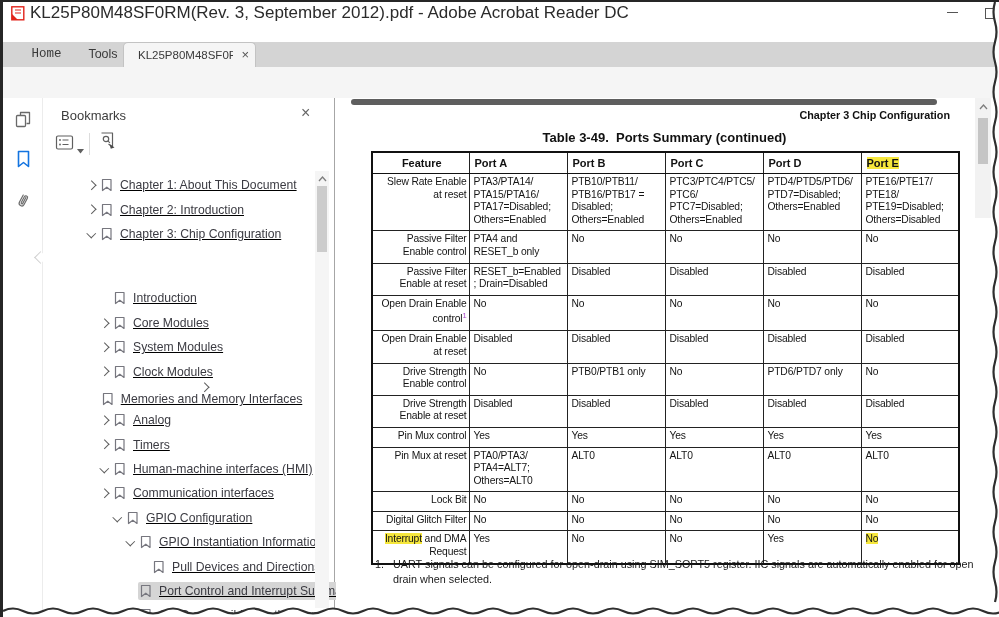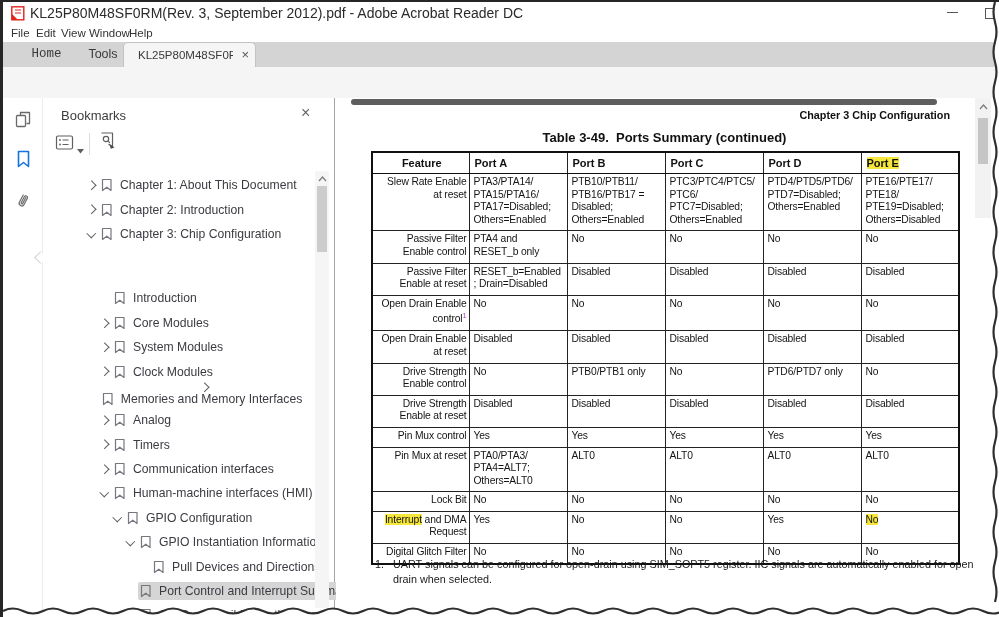--- a/index.html
+++ b/index.html
@@ -1,21 +1,21 @@
 <!DOCTYPE html>
 <html><head>
 <meta charset="utf-8">
 <style>
   html,body{margin:0;padding:0;background:#ffffff;}
   .screen{position:relative;width:999px;height:617px;background:#fff;overflow:hidden;
     font-family:"Liberation Sans", sans-serif;border-left:3px solid #262626;border-top:2px solid #262626;box-sizing:border-box;}
   
   .titlebar{position:absolute;left:0;top:0;width:100%;height:22px;background:#fff;}
   .app-icon{position:absolute;left:8px;top:4px;}
-  .win-title{position:absolute;left:27px;top:0;line-height:22px;font-size:14px;color:#2b2b2b;white-space:nowrap;}
+  .win-title{position:absolute;left:27px;top:0;line-height:22px;font-size:17px;color:#2b2b2b;white-space:nowrap;}
   .btn-min{position:absolute;left:944px;top:10px;width:11px;height:0;border-top:1.6px solid #555;}
   .btn-max{position:absolute;left:982px;top:6px;width:9px;height:9px;border:1.4px solid #555;}
   
   .menubar{position:absolute;left:0;top:22px;width:100%;height:18px;background:#fff;}
   .menu-item{position:absolute;top:1px;font-size:11.5px;color:#333;line-height:17px;}
   
   .tabbar{position:absolute;left:0;top:40px;width:100%;height:25px;background:#d4d4d4;}
   .tab{position:absolute;top:0;height:25px;line-height:25px;font-size:12.5px;color:#3a3a3a;text-align:center;}
   .tab-home{left:10px;width:67px;font-family:Liberation Mono, monospace;}
   .tab-tools{left:67px;width:66px;}
@@ -40,21 +40,21 @@
   .content{position:absolute;left:0;top:96px;width:100%;height:521px;background:#fff;}
   .rail{position:absolute;left:0;top:0;width:40px;height:100%;background:#fff;border-right:1px solid #ececec;box-sizing:border-box;}
   .rail-icon{position:absolute;left:11px;width:18px;height:18px;}
   .rail-notch{position:absolute;left:33px;top:155px;width:8px;height:8px;background:#fff;border-left:1px solid #cfcfcf;border-bottom:1px solid #cfcfcf;transform:rotate(45deg);}
   .panel{position:absolute;left:40px;top:0;width:292px;height:100%;background:#fff;border-right:1px solid #a6a6a6;box-sizing:border-box;}
   .panel-title{position:absolute;left:18px;top:10px;font-size:13px;color:#3d3d3d;}
   .panel-close{position:absolute;left:258px;top:7px;font-size:16px;color:#666;line-height:16px;}
   .panel-tool{position:absolute;top:36px;}
   .panel-vsep{position:absolute;left:46px;top:35px;width:1px;height:22px;background:#dcdcdc;}
   .bm-tree{position:absolute;left:0;top:75px;width:270px;}
-  .bm-row{display:flex;align-items:center;height:24.4px;box-sizing:border-box;}
+  .bm-row{display:flex;align-items:center;height:24.4px;box-sizing:border-box;text-decoration:underline;}
   .bm-chev{width:16px;flex:none;display:flex;justify-content:center;align-items:center;}
   .chev{display:inline-block;width:5.5px;height:5.5px;border-right:1.4px solid #5c5c5c;border-bottom:1.4px solid #5c5c5c;}
   .chev.right{transform:rotate(-45deg);}
   .chev.down{transform:rotate(45deg);margin-top:-2px;}
   .bm-core{display:flex;align-items:center;padding:2px 7px 2px 2px;border-radius:2px;}
   .bm-row.selected .bm-core{background:#d5d5d5;}
   .bm-label{margin-left:7px;font-size:12.2px;color:#3b3b42;white-space:nowrap;}
   .bm-scroll{position:absolute;left:272px;top:73px;width:14px;height:437px;background:#f5f5f5;}
   .bm-thumb{position:absolute;left:2px;top:15px;width:10px;height:66px;background:#cccccc;}
   .collapse-handle{position:absolute;left:334px;top:398px;width:7px;height:12px;}
@@ -92,27 +92,20 @@
           <rect x="0.8" y="0.8" width="12" height="13" fill="#fff" stroke="#e2231a" stroke-width="1.4"></rect>
           <path d="M1 14 L1 8 L7 14 Z" fill="#e2231a"></path>
           <path d="M4 4h6M4 7h6" stroke="#e2231a" stroke-width="1.1"></path>
         </svg>
     </span>
     <span class="win-title">KL25P80M48SF0RM(Rev. 3, September 2012).pdf - Adobe Acrobat Reader DC</span>
     <div class="btn-min"></div>
     <div class="btn-max"></div>
   </div>
 
-  <div class="menubar">
-    <span class="menu-item" style="left:8px">File</span>
-    <span class="menu-item" style="left:33px">Edit</span>
-    <span class="menu-item" style="left:58px">View</span>
-    <span class="menu-item" style="left:86px">Window</span>
-    <span class="menu-item" style="left:126px">Help</span>
-  </div>
 
   <div class="tabbar">
     <span class="tab tab-home">Home</span>
     <span class="tab tab-tools">Tools</span>
     <div class="tab-doc">
       <span class="tab-doc-label">KL25P80M48SF0R...</span>
       <span class="tab-doc-close">×</span>
     </div>
   </div>
 
@@ -425,42 +418,42 @@
               <span style="display: inline-flex;">
                 <svg width="12" height="14">
                   <path d="M1.5 1.5h8.5v11l-4.2-3.3-4.3 3.3z" fill="none" stroke="#76767e" stroke-width="1.2" stroke-linejoin="round"></path>
                 </svg>
               </span>
               <span class="bm-label">Timers</span>
             </span>
           </div>
           <div class="bm-row" style="padding-left: 53px;">
             <span class="bm-chev">
+              <i class="chev down"></i>
+            </span>
+            <span class="bm-core">
+              <span style="display: inline-flex;">
+                <svg width="12" height="14">
+                  <path d="M1.5 1.5h8.5v11l-4.2-3.3-4.3 3.3z" fill="none" stroke="#76767e" stroke-width="1.2" stroke-linejoin="round"></path>
+                </svg>
+              </span>
+              <span class="bm-label">Human-machine interfaces (HMI)</span>
+            </span>
+          </div>
+          <div class="bm-row" style="padding-left: 53px;">
+            <span class="bm-chev">
               <i class="chev right"></i>
             </span>
             <span class="bm-core">
               <span style="display: inline-flex;">
                 <svg width="12" height="14">
                   <path d="M1.5 1.5h8.5v11l-4.2-3.3-4.3 3.3z" fill="none" stroke="#76767e" stroke-width="1.2" stroke-linejoin="round"></path>
                 </svg>
               </span>
               <span class="bm-label">Communication interfaces</span>
-            </span>
-          </div>
-          <div class="bm-row" style="padding-left: 53px;">
-            <span class="bm-chev">
-              <i class="chev down"></i>
-            </span>
-            <span class="bm-core">
-              <span style="display: inline-flex;">
-                <svg width="12" height="14">
-                  <path d="M1.5 1.5h8.5v11l-4.2-3.3-4.3 3.3z" fill="none" stroke="#76767e" stroke-width="1.2" stroke-linejoin="round"></path>
-                </svg>
-              </span>
-              <span class="bm-label">Human-machine interfaces (HMI)</span>
             </span>
           </div>
           <div class="bm-row" style="padding-left: 66px;">
             <span class="bm-chev">
               <i class="chev down"></i>
             </span>
             <span class="bm-core">
               <span style="display: inline-flex;">
                 <svg width="12" height="14">
                   <path d="M1.5 1.5h8.5v11l-4.2-3.3-4.3 3.3z" fill="none" stroke="#76767e" stroke-width="1.2" stroke-linejoin="round"></path>
@@ -653,35 +646,35 @@
               </tr>
               <tr>
                 <td class="feature">Lock Bit</td>
                 <td>No</td>
                 <td>No</td>
                 <td>No</td>
                 <td>No</td>
                 <td>No</td>
               </tr>
               <tr>
+                <td class="feature">Digital Glitch Filter</td>
+                <td>No</td>
+                <td>No</td>
+                <td>No</td>
+                <td>No</td>
+                <td>No</td>
+              </tr>
+              <tr>
                 <td class="feature"><span class="hl">Interrupt</span><span> and DMA
 Request</span></td>
                 <td>Yes</td>
                 <td>No</td>
                 <td>No</td>
                 <td>Yes</td>
                 <td><span class="hl">No</span></td>
-              </tr>
-              <tr>
-                <td class="feature">Digital Glitch Filter</td>
-                <td>No</td>
-                <td>No</td>
-                <td>No</td>
-                <td>No</td>
-                <td>No</td>
               </tr>
             </tbody>
           </table>
       </div>
       <div class="footnote">
         <span class="fn-num">1.</span>
         <span class="fn-text">UART signals can be configured for open-drain using SIM_SOPT5 register. IIC signals are automatically enabled for open
 drain when selected.</span>
       </div>
       <div class="doc-scroll">

